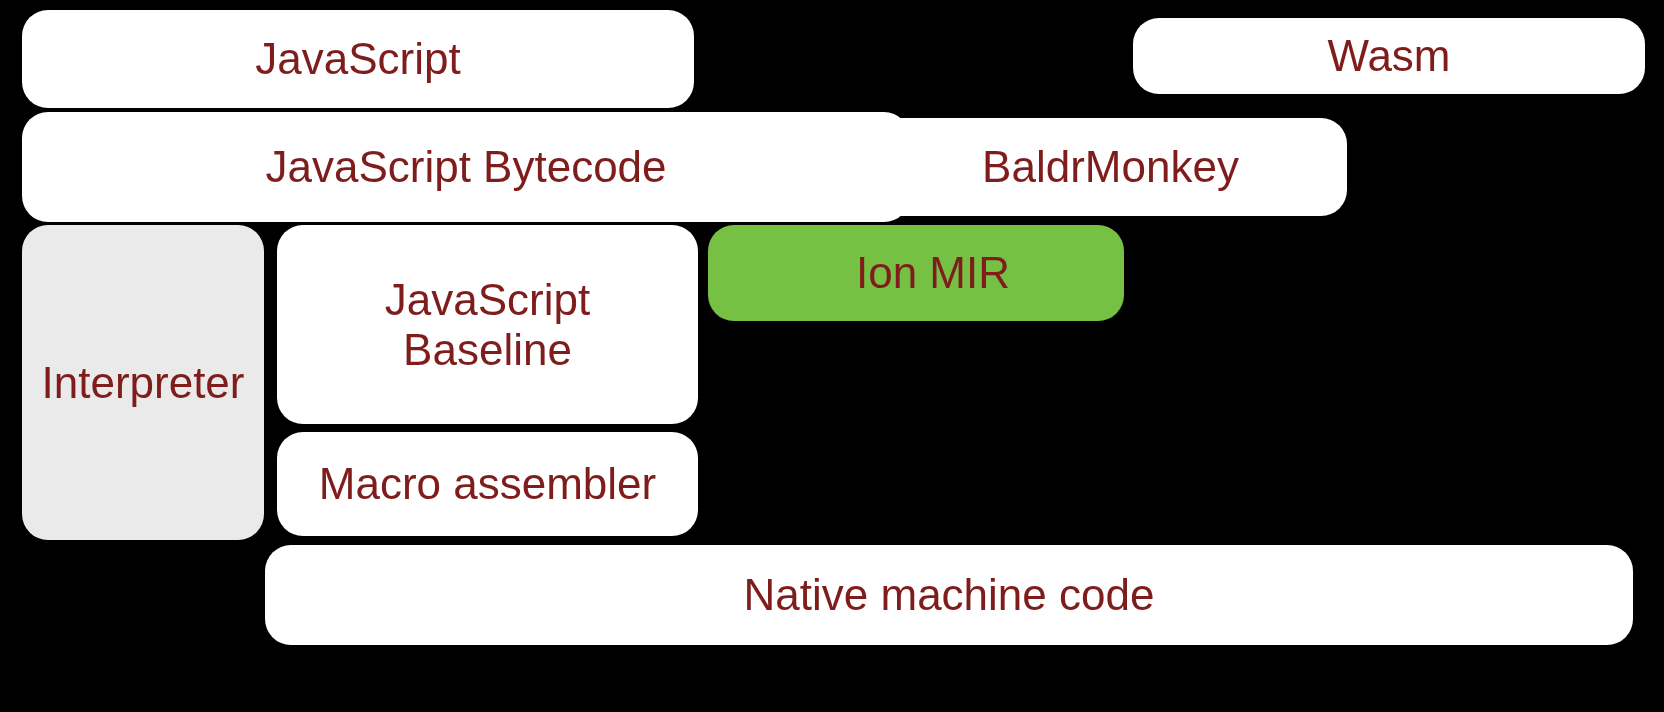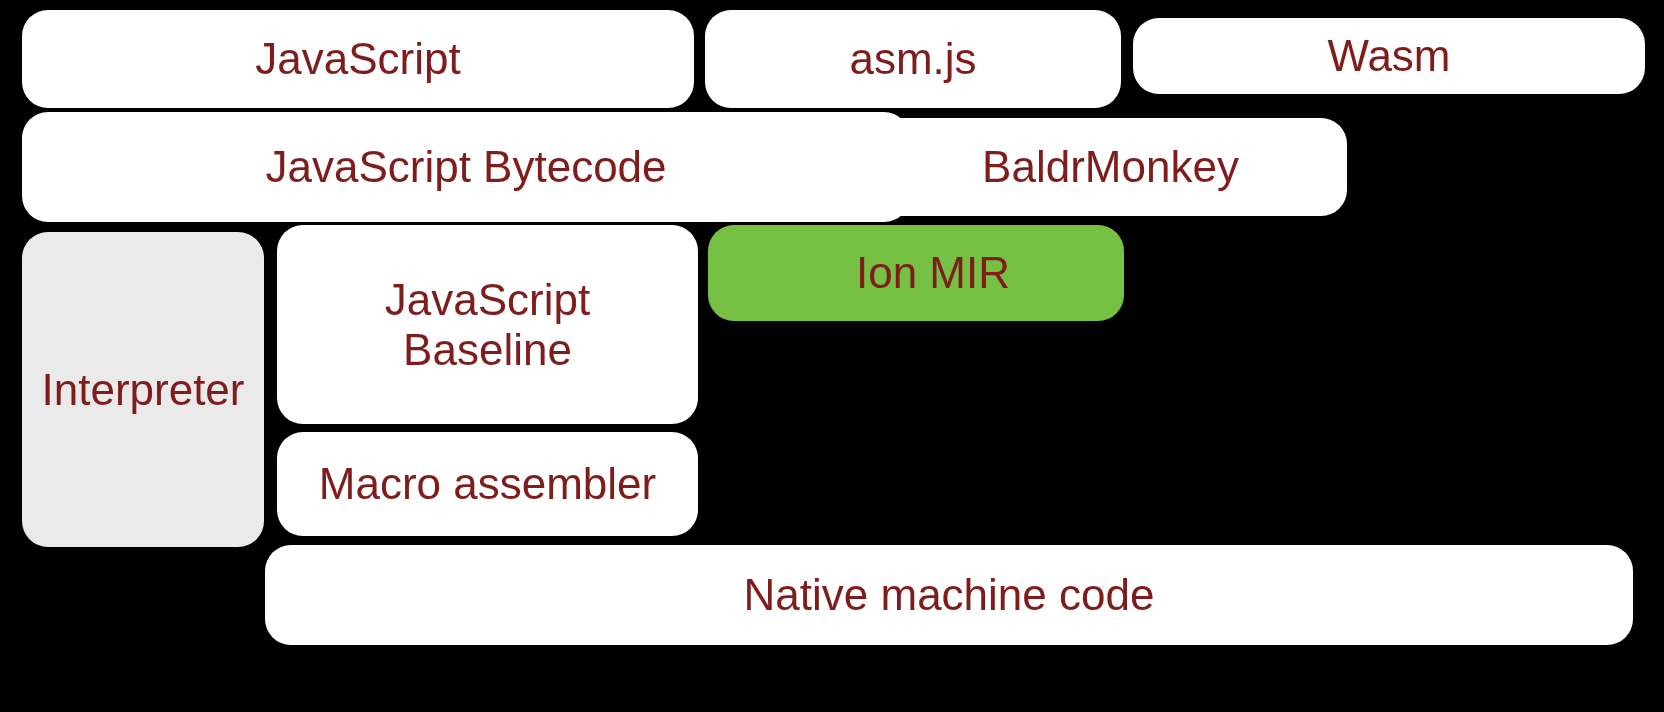--- a/index.html
+++ b/index.html
@@ -38,23 +38,22 @@
   }
   .box.gray   { background: #eaeaea; }
   .box.green  { background: #76c043; }
   .box.pink   { background: #f4778c; }
 </style>
 </head>
 <body>
 
 <div id="stack" style="background: rgb(0, 0, 0);">
     <div class="box" style="left: 22px; top: 10px; width: 672px; height: 98px;"><span>JavaScript</span></div>
-    <div class="box" style="left: 705px; top: 10px; width: 416px; height: 98px;"><span>asm.js</span></div>
     <div class="box" style="left: 1133px; top: 18px; width: 512px; height: 76px;"><span>Wasm</span></div>
     <div class="box" style="left: 22px; top: 112px; width: 888px; height: 110px;"><span>JavaScript Bytecode</span></div>
     <div class="box" style="left: 874px; top: 118px; width: 473px; height: 98px;"><span>BaldrMonkey</span></div>
-    <div class="box gray" style="left: 22px; top: 225px; width: 242px; height: 315px; margin-top: 7px;"><span>Interpreter</span></div>
+    <div class="box gray" style="left: 22px; top: 225px; width: 242px; height: 315px;"><span>Interpreter</span></div>
     <div class="box" style="left: 277px; top: 225px; width: 421px; height: 199px;"><span>JavaScript
 Baseline</span></div>
     <div class="box green" style="left: 708px; top: 225px; width: 416px; height: 96px; padding-left: 34px;"><span>Ion MIR</span></div>
     <div class="box" style="left: 277px; top: 432px; width: 421px; height: 104px;"><span>Macro assembler</span></div>
     <div class="box" style="left: 265px; top: 545px; width: 1368px; height: 100px;"><span>Native machine code</span></div>
   </div>
 
 </body></html>

